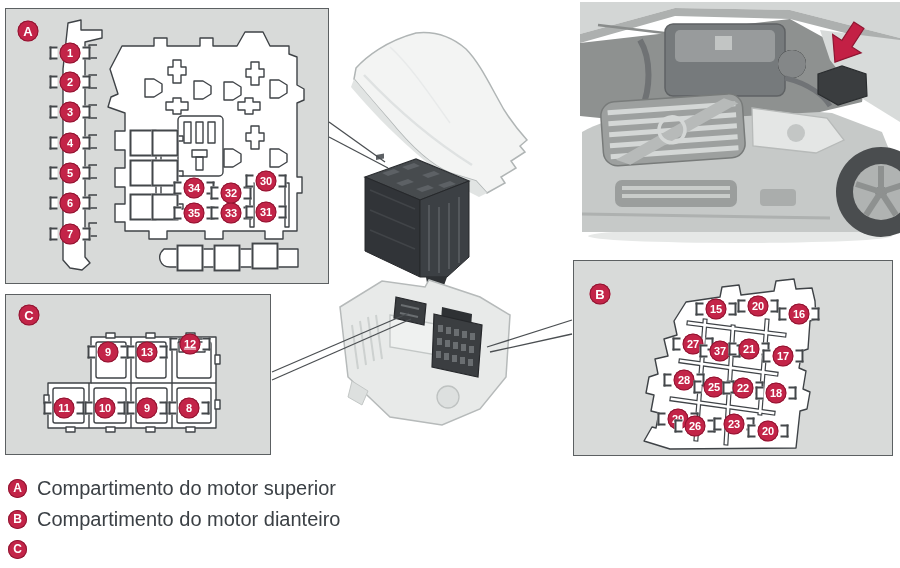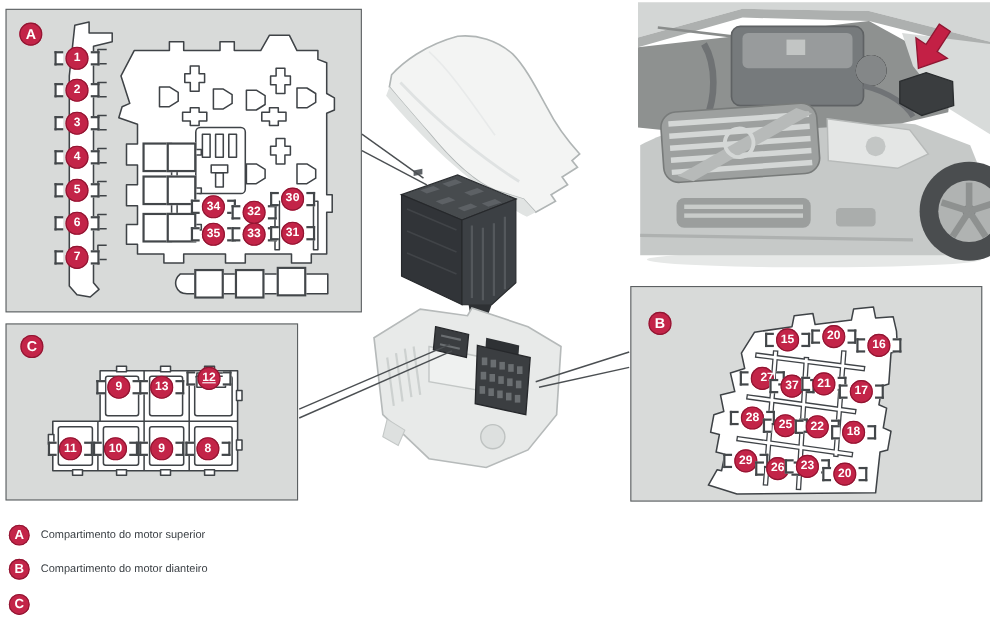--- a/index.html
+++ b/index.html
@@ -16,21 +16,21 @@
   .fuse.hb::before,.fuse.hb::after{content:"";position:absolute;top:4px;width:6px;height:9px;
         border:2px solid #43474a;background:#fff;z-index:-1;}
   .fuse.hb::before{left:-10px;border-right:none;}
   .fuse.hb::after{right:-10px;border-left:none;}
   .fuse.hs::before{content:"";position:absolute;left:-3px;top:-3px;width:23px;height:23px;
         background:#fff;border:2px solid #43474a;z-index:-1;}
   .legend-row{position:absolute;left:8px;display:flex;align-items:center;gap:10px;}
   .legend-badge{width:19px;height:19px;border-radius:50%;background:#c32448;color:#fff;
         font-weight:bold;font-size:12px;line-height:19px;text-align:center;flex:0 0 auto;
         box-shadow:inset 0 0 0 1px #8f1632;}
-  .legend-text{font-size:10px;color:#3b4045;}
+  .legend-text{font-size:20px;color:#3b4045;}
   .overlay{position:absolute;left:0;top:0;pointer-events:none;}
   
   .wht{fill:#ffffff;stroke:#3f4347;stroke-width:1.4;stroke-linejoin:round;}
   .no{fill:none;stroke:#3f4347;stroke-width:1.4;stroke-linejoin:round;}
   .chD{fill:none;stroke:#3f4347;stroke-width:5;stroke-linecap:square;}
   .chW{fill:none;stroke:#ffffff;stroke-width:2.6;stroke-linecap:square;}
 </style>
 </head>
 <body>
 
@@ -104,21 +104,21 @@
         <div class="fuse hs" style="left: 137px; top: 134px;">39</div>
         <div class="fuse hs" style="left: 159px; top: 134px;">36</div>
         <div class="fuse hs" style="left: 137px; top: 164px;">40</div>
         <div class="fuse hs" style="left: 159px; top: 164px;">37</div>
         <div class="fuse hs" style="left: 137px; top: 198px;">41</div>
         <div class="fuse hs" style="left: 159px; top: 198px;">38</div>
         <div class="fuse hb" style="left: 188px; top: 179px;">34</div>
         <div class="fuse hb" style="left: 188px; top: 204px;">35</div>
         <div class="fuse hb" style="left: 225px; top: 184px;">32</div>
         <div class="fuse hb" style="left: 225px; top: 204px;">33</div>
-        <div class="fuse hb" style="left: 260px; top: 172px; font-family: Liberation Mono, monospace;">30</div>
+        <div class="fuse hb" style="left: 260px; top: 172px;">30</div>
         <div class="fuse hb" style="left: 260px; top: 203px;">31</div>
         <div class="fuse hs" style="left: 184px; top: 249px;">44</div>
         <div class="fuse hs" style="left: 221px; top: 249px;">43</div>
         <div class="fuse hs" style="left: 259px; top: 247px;">42</div>
       </div>
   </div>
 
   <div class="panel" style="left:5px;top:294px;width:266px;height:161px;">
     <svg width="263" height="158" viewBox="0 0 263 158">
       <path class="wht" d="M85,42 L210,42 L210,133 L42,133 L42,88 L85,88 Z"></path>
@@ -181,30 +181,30 @@
         <path class="chW" d="M131,60 L122,178"></path>
           <path class="chW" d="M159,66 L152,182"></path>
         <path class="chW" d="M193,60 L186,152"></path>
       </g>
     </svg>
     <div class="plabel" style="left:26px;top:33px;">B</div>
     <div>
         <div class="fuse hb" style="left: 142px; top: 48px;">15</div>
         <div class="fuse hb" style="left: 184px; top: 45px;">20</div>
         <div class="fuse hb" style="left: 225px; top: 53px;">16</div>
-        <div class="fuse hb" style="left: 119px; top: 83px; text-align: right;">27</div>
+        <div class="fuse hb" style="left: 119px; top: 83px;">27</div>
         <div class="fuse hb" style="left: 146px; top: 90px;">37</div>
         <div class="fuse hb" style="left: 175px; top: 88px;">21</div>
         <div class="fuse hb" style="left: 209px; top: 95px;">17</div>
         <div class="fuse hb" style="left: 110px; top: 119px;">28</div>
         <div class="fuse hb" style="left: 140px; top: 126px;">25</div>
         <div class="fuse hb" style="left: 169px; top: 127px;">22</div>
         <div class="fuse hb" style="left: 202px; top: 132px;">18</div>
         <div class="fuse hb" style="left: 104px; top: 158px;">29</div>
-        <div class="fuse hb" style="left: 133px; top: 165px;">26</div>
+        <div class="fuse hb" style="left: 121px; top: 165px;">26</div>
         <div class="fuse hb" style="left: 160px; top: 163px;">23</div>
         <div class="fuse hb" style="left: 194px; top: 170px;">20</div>
       </div>
   </div>
 
   <svg class="overlay" style="left:330px;top:25px;" width="260" height="415" viewBox="0 0 260 415">
 
     <g>
       <path d="M86,8 C104,6 122,12 136,24 C148,36 158,56 168,74 C176,90 188,105 197,115
                L190,121 L195,127 L181,136 L186,143 L171,152 L175,158 L157,168 L146,156 L120,148

